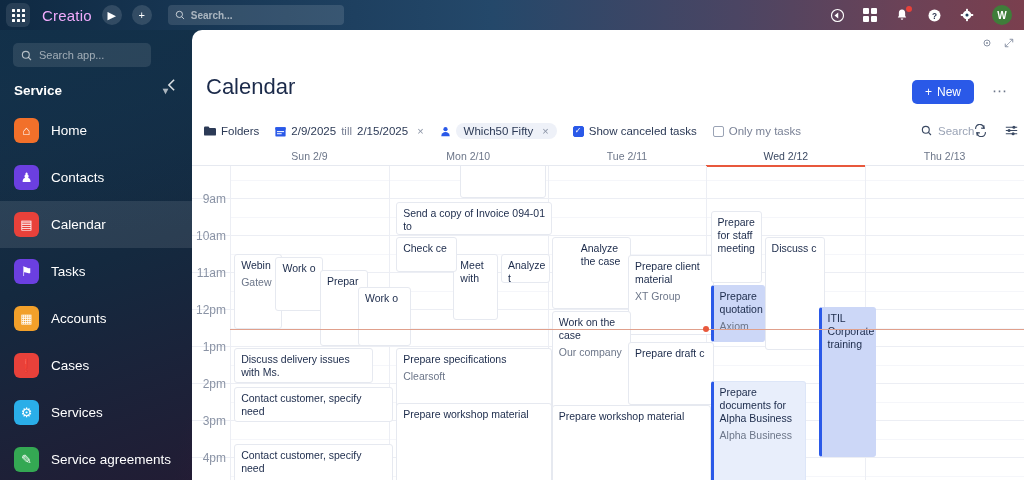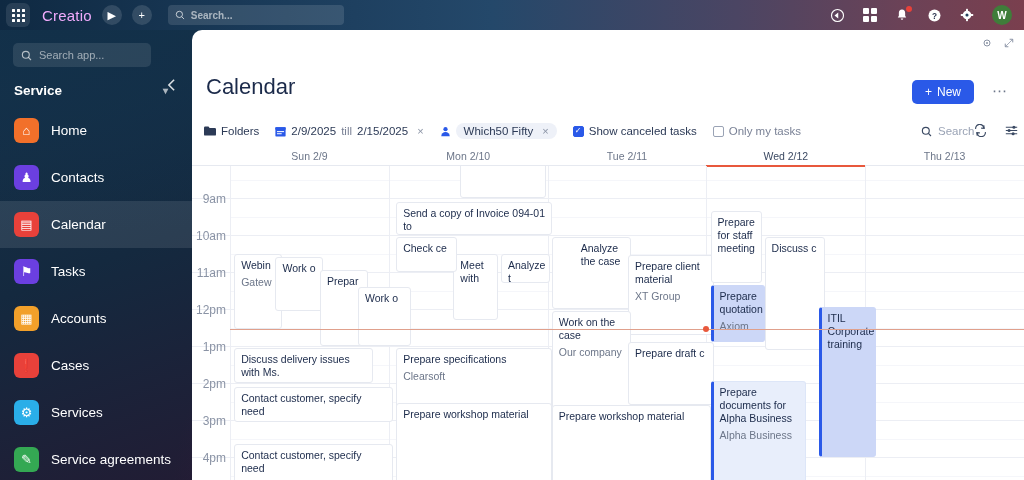--- a/index.html
+++ b/index.html
@@ -131,21 +131,21 @@
   .chip {
     background: #eef1f8; border-radius: 11px; padding: 2px 8px;
     display: flex; align-items: center; gap: 5px; color: #2c3a56;
   }
   .cb {
     width: 11px; height: 11px; border-radius: 2px; border: 1.3px solid #2a59e8;
     background: #2a59e8; display: flex; align-items: center; justify-content: center;
     color: #fff; font-size: 8px; line-height: 1;
   }
   .cb.off { background: #fff; border-color: #9aa3b5; }
-  .f-search { display: flex; align-items: center; gap: 6px; margin-left: 104px; color: #9aa3b5; }
+  .f-search { display: flex; gap: 6px; margin-left: 104px; color: #9aa3b5; }
   .f-right { margin-left: auto; display: flex; align-items: center; gap: 18px; padding-right: 16px; color: #3b4a63; }
 
   
   .cal { position: absolute; left: 0; top: 118px; width: 832px; height: 332px; }
   .cal-head { position: relative; height: 18px; border-bottom: 1px solid #e6e9f0; }
   .dayhead {
     position: absolute; top: 0; height: 18px; text-align: center;
     font-size: 10.5px; color: #6c7689; line-height: 16px;
   }
   .dayhead.today { color: #3c4a63; }

